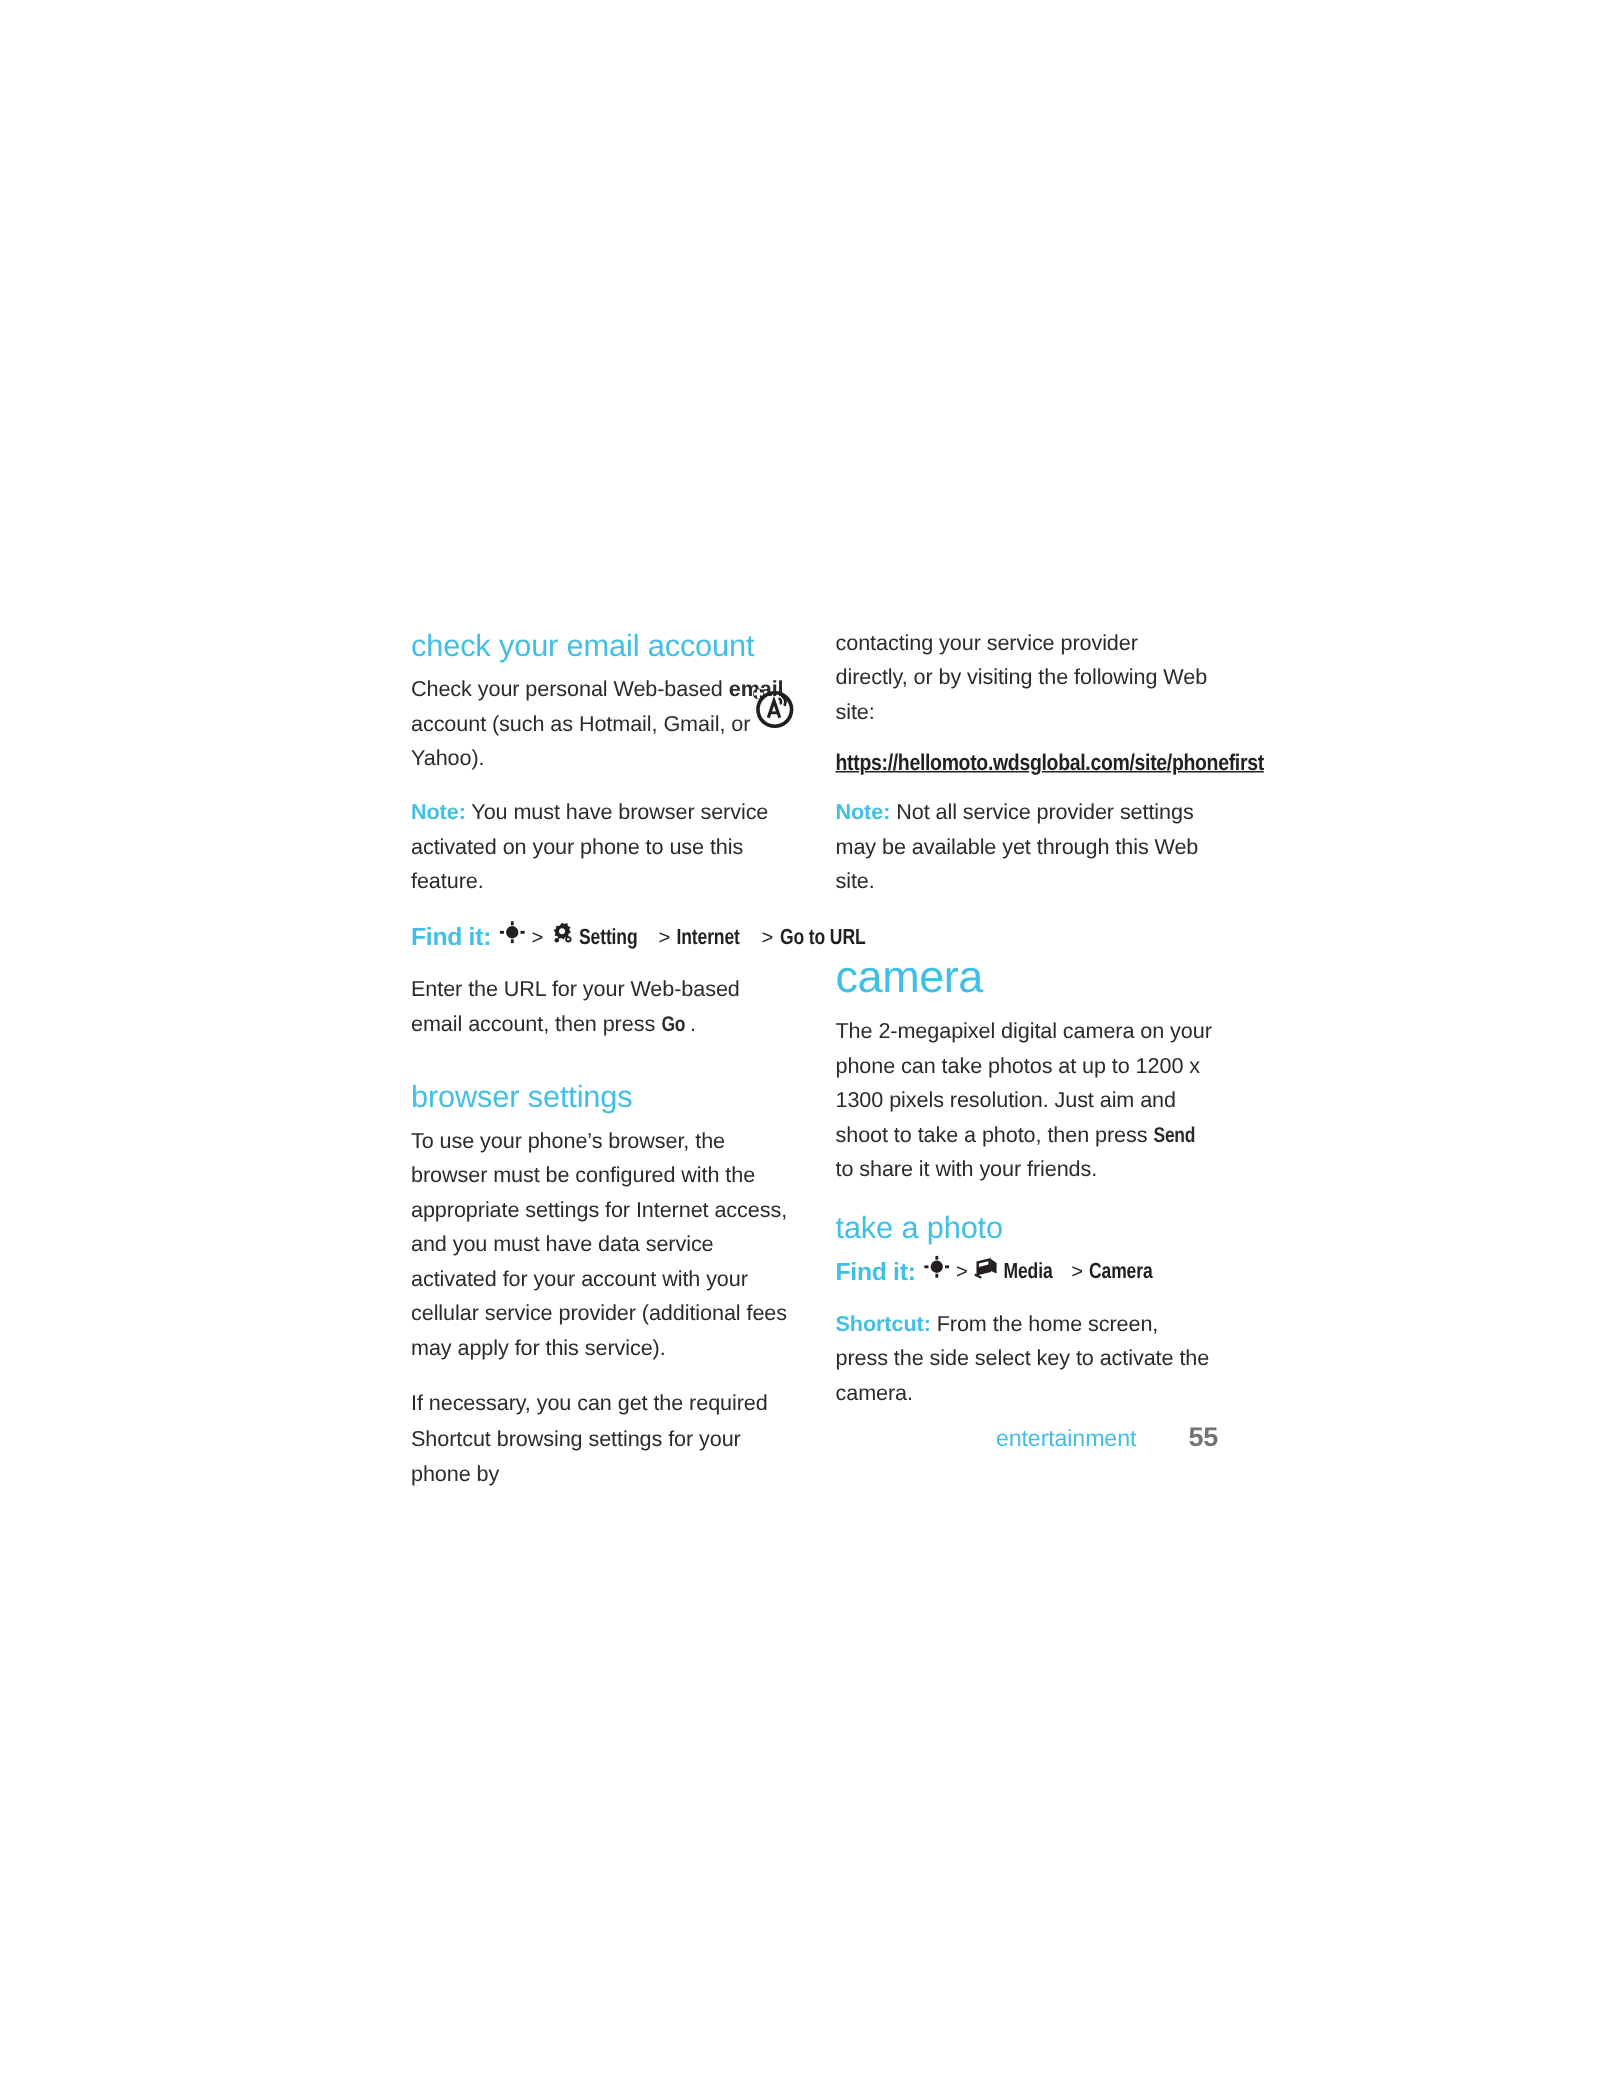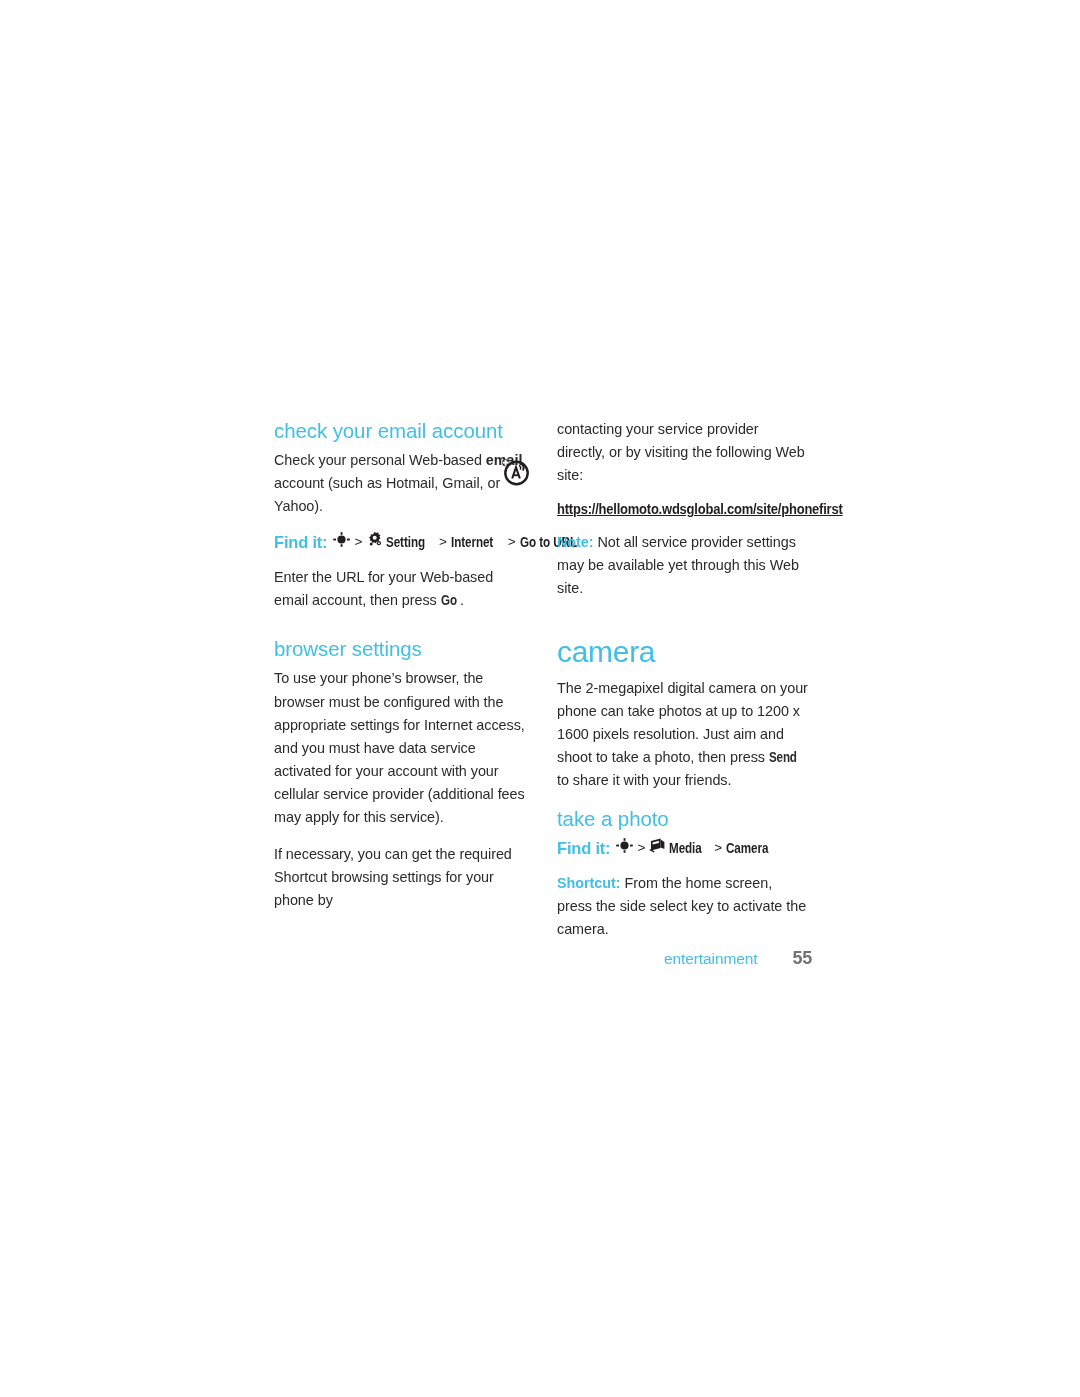--- a/index.html
+++ b/index.html
@@ -176,20 +176,21 @@
 <div id="page">
 
   <div class="columns">
 
     <div class="col col-left">
 
       <h2 class="h2">check your email account</h2>
 
       <p class="body tight"><span>Check your personal Web-based </span><span class="b">email</span><span> account (such as Hotmail, Gmail, or Yahoo).</span></p>
 
+      <p class="body tight"><span class="note-label">Note:</span><span> You must have browser service activated on your phone to use this feature.</span></p>
 
       <div class="finditline">
         <span class="findit-label">Find it:</span>
 
         <span class="nav-key-icon">
           <svg viewBox="0 0 17 15" width="17" height="15" aria-hidden="true">
             <circle cx="8.5" cy="7.5" r="4.1" fill="#231f20"></circle>
             <rect x="7.6" y="0.2" width="1.9" height="2.6" fill="#231f20"></rect>
             <rect x="7.6" y="12.2" width="1.9" height="2.6" fill="#231f20"></rect>
             <rect x="0.2" y="6.6" width="2.8" height="1.9" fill="#231f20"></rect>
@@ -251,21 +252,21 @@
       <p class="body tight">contacting your service provider directly, or by visiting the following Web site:</p>
 
       <a class="weblink" href="#">https://hellomoto.wdsglobal.com/site/phonefirst</a>
 
       <p class="body"><span class="note-label">Note:</span><span> Not all service provider settings may be available yet through this Web site.</span></p>
 
       <div class="spacer-md"></div>
 
       <h1 class="h1">camera</h1>
 
-      <p class="body"><span>The 2-megapixel digital camera on your phone can take photos at up to 1200 x 1600 pixels resolution. Just aim and shoot to take a photo, then press </span><span class="key">Send</span><span> to share it with your friends.</span></p>
+      <p class="body"><span>The 2-megapixel digital camera on your phone can take photos at up to 1200 x 1300 pixels resolution. Just aim and shoot to take a photo, then press </span><span class="key">Send</span><span> to share it with your friends.</span></p>
 
       <h2 class="h2">take a photo</h2>
 
       <div class="finditline">
         <span class="findit-label">Find it:</span>
 
         <span class="nav-key-icon">
           <svg viewBox="0 0 17 15" width="17" height="15" aria-hidden="true">
             <circle cx="8.5" cy="7.5" r="4.1" fill="#231f20"></circle>
             <rect x="7.6" y="0.2" width="1.9" height="2.6" fill="#231f20"></rect>

